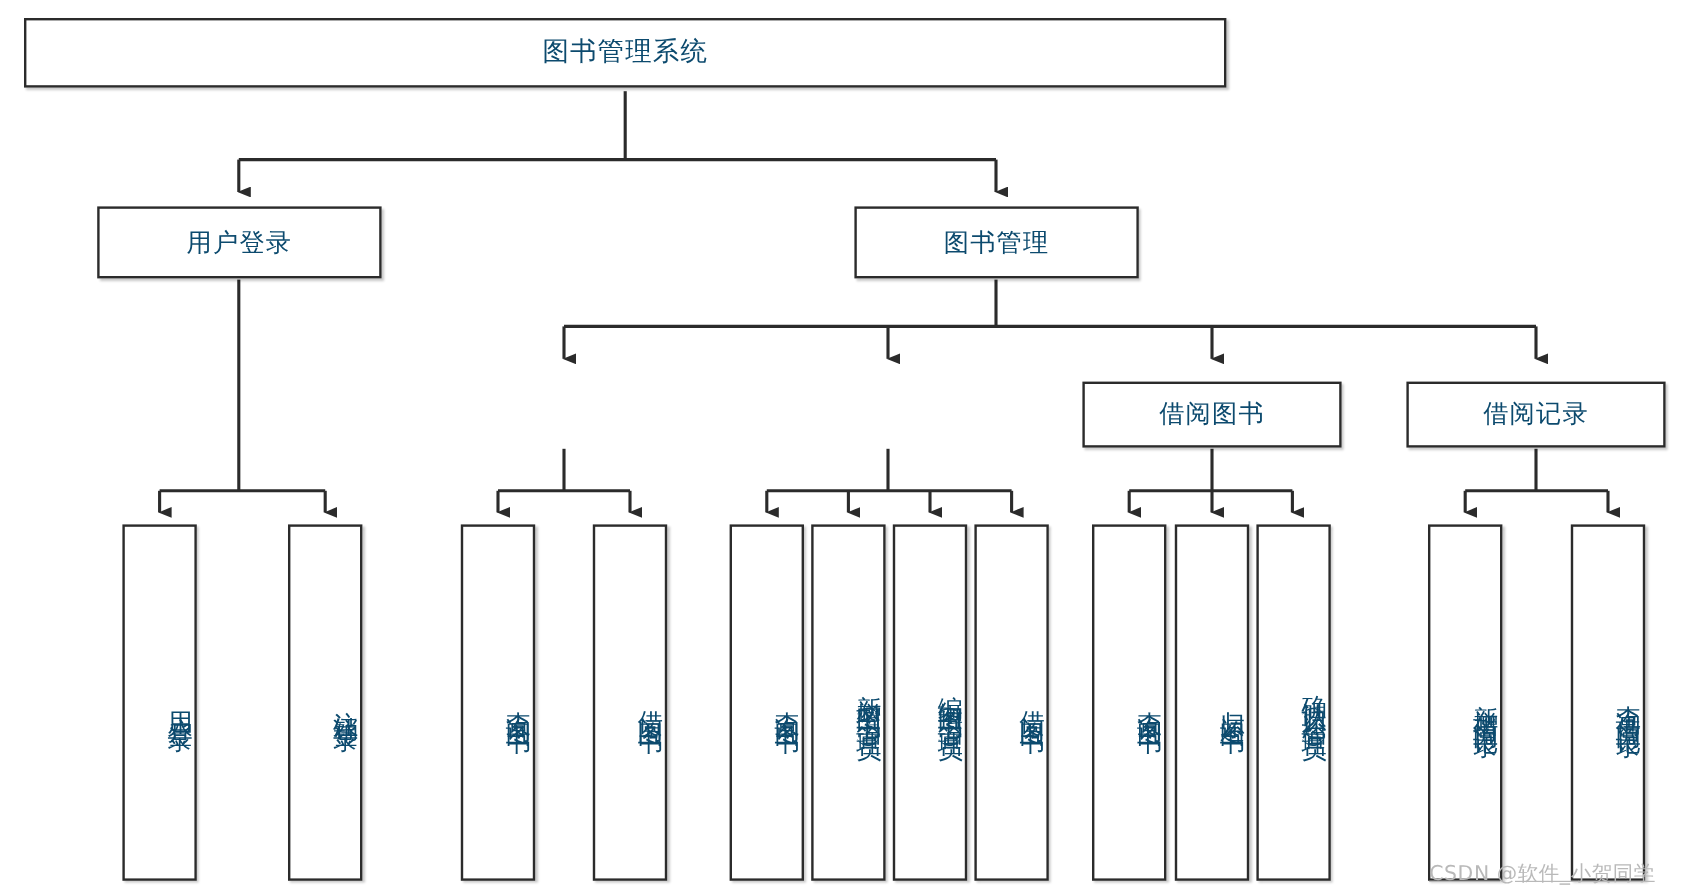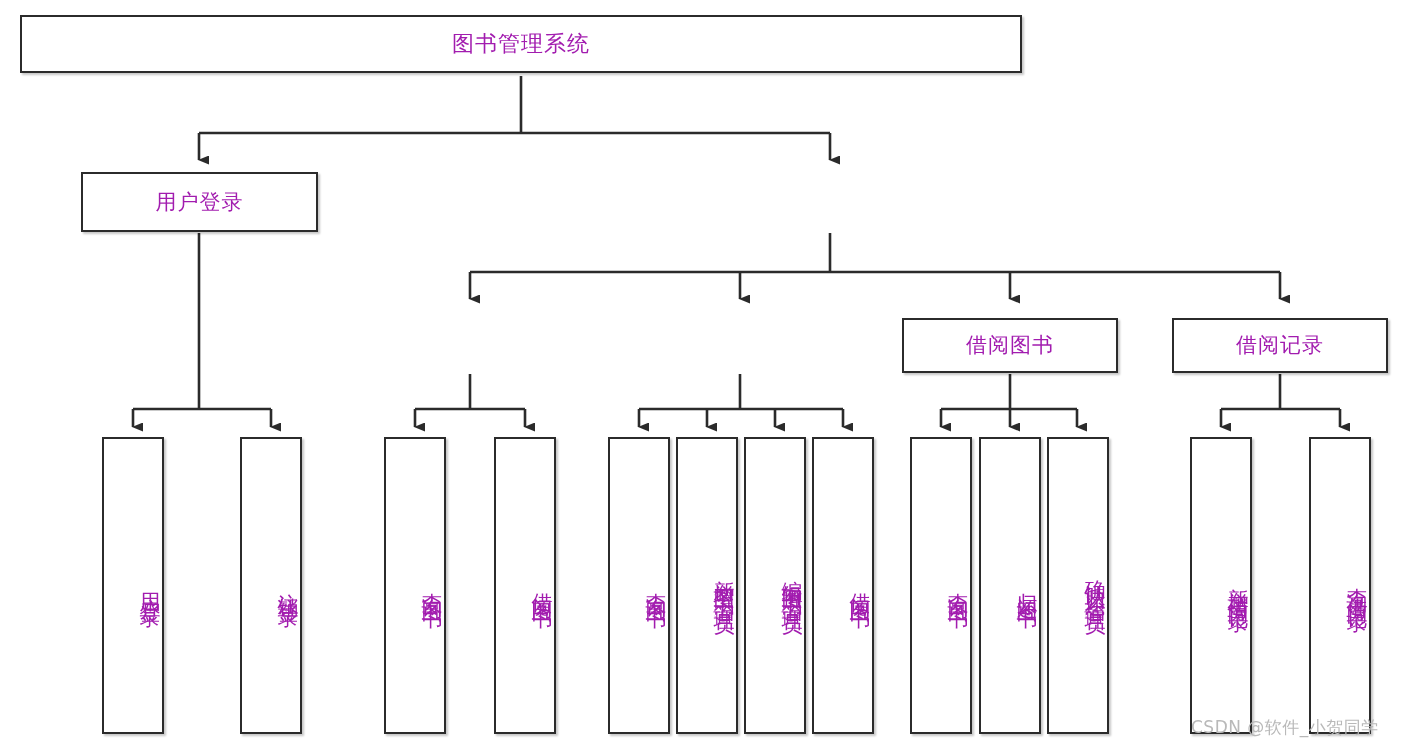--- a/index.html
+++ b/index.html
@@ -30,21 +30,21 @@
   .node {
     position: absolute;
     box-sizing: border-box;
     background: #ffffff;
     border: 2.5px solid #2b2b2b;
     box-shadow: 2px 2px 2px rgba(0,0,0,0.22);
     display: flex;
     align-items: center;
     justify-content: center;
     text-align: left;
-    color: #a21caf;
+    color: #0c4a6e;
   }
   .node.horiz {
     font-size: 21px;
     letter-spacing: 1px;
     line-height: 1.25;
   }
   .node.root {
     font-size: 22px;
   }
   .node.vert {
@@ -130,20 +130,23 @@
     </g>
   </svg>
 
   <div class="node horiz root" style="left:20px; top:15px; width:1002px; height:58px;">
     <span>图书管理系统</span>
   </div>
 
   <div class="node horiz" style="left:81px; top:172px; width:237px; height:60px;">
     <span>用户登录</span>
   </div>
+  <div class="node horiz" style="left:712px; top:172px; width:237px; height:60px;">
+    <span>图书管理</span>
+  </div>
 
   <div class="node horiz" style="left:902px; top:318px; width:216px; height:55px;">
     <span>借阅图书</span>
   </div>
   <div class="node horiz" style="left:1172px; top:318px; width:216px; height:55px;">
     <span>借阅记录</span>
   </div>
 
   <div class="node vert" style="left:102px; top:437px; width:62px; height:297px;">
     <span class="vtext">用户登录</span>
@@ -182,15 +185,15 @@
     <span class="vtext">确认归还（管理员）</span>
   </div>
 
   <div class="node vert" style="left:1190px; top:437px; width:62px; height:297px;">
     <span class="vtext">新增借阅记录</span>
   </div>
   <div class="node vert" style="left:1309px; top:437px; width:62px; height:297px;">
     <span class="vtext">查询借阅记录</span>
   </div>
 
-  <div class="watermark" style="left:1191px; top:716px;">CSDN @软件_小贺同学</div>
+  <div class="watermark" style="left:1191px; top:716px;text-decoration:underline;">CSDN @软件_小贺同学</div>
 
 </div>
 
 </body></html>

